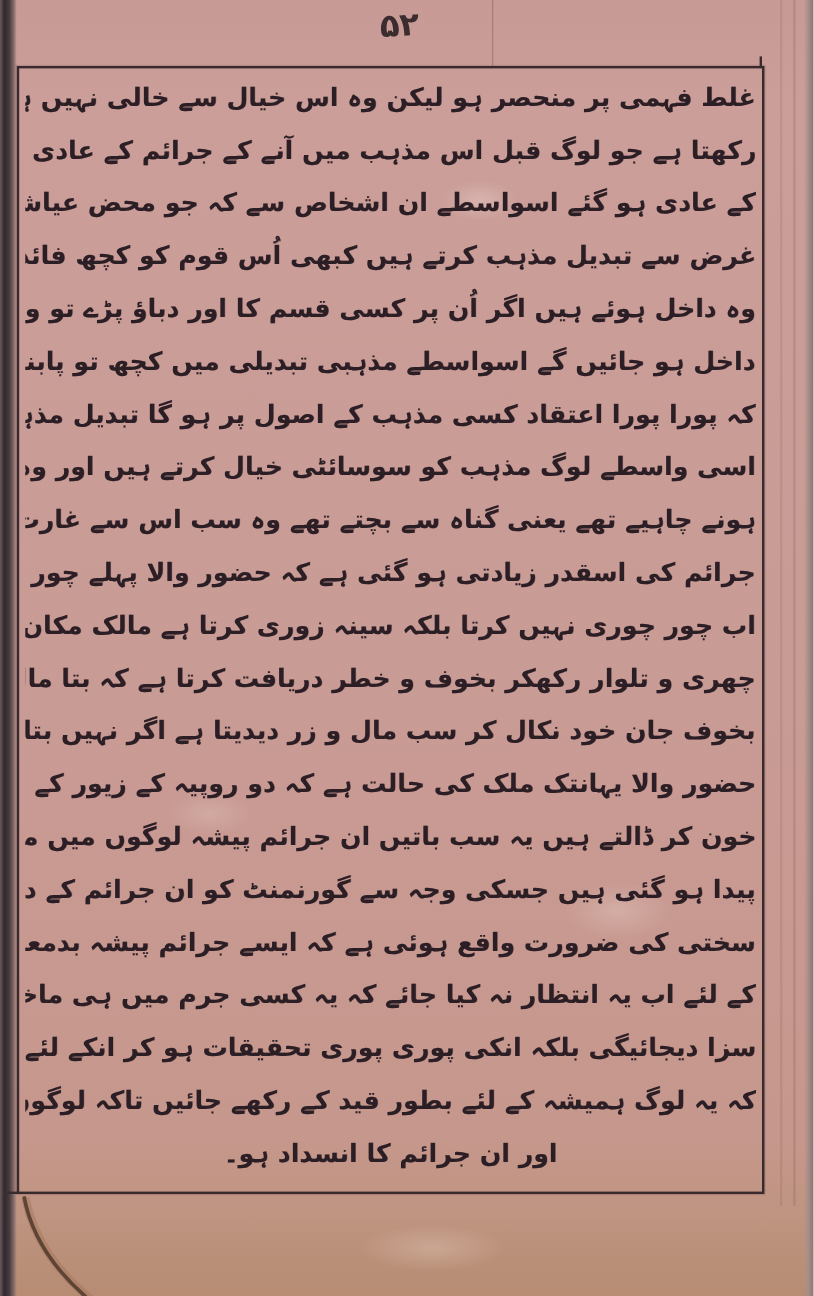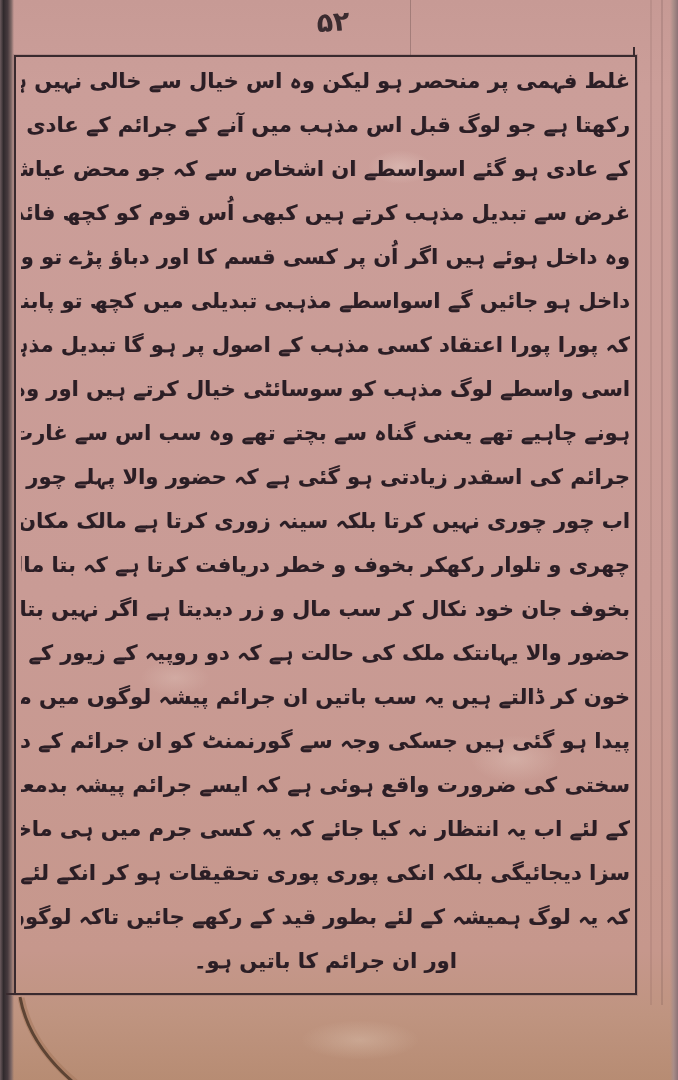--- a/index.html
+++ b/index.html
@@ -112,21 +112,21 @@
       <div class="tline">اب چور چوری نہیں کرتا بلکہ سینہ زوری کرتا ہے مالک مکان کو اُٹھا کر اُسکے گلے پر</div>
       <div class="tline">چھری و تلوار رکھکر بخوف و خطر دریافت کرتا ہے کہ بتا مال کہاں ہے وہ بیچارہ</div>
       <div class="tline">بخوف جان خود نکال کر سب مال و زر دیدیتا ہے اگر نہیں بتاتا تو جان سے مار ڈالتے ہیں</div>
       <div class="tline">حضور والا یہانتک ملک کی حالت ہے کہ دو روپیہ کے زیور کے واسطے بھی ایک بچہ کا</div>
       <div class="tline">خون کر ڈالتے ہیں یہ سب باتیں ان جرائم پیشہ لوگوں میں مذہبی مادہ نہ ہونے سے</div>
       <div class="tline">پیدا ہو گئی ہیں جسکی وجہ سے گورنمنٹ کو ان جرائم کے دبانے کی غرض سے ایسی</div>
       <div class="tline">سختی کی ضرورت واقع ہوئی ہے کہ ایسے جرائم پیشہ بدمعاش اور عادی اشخاص</div>
       <div class="tline">کے لئے اب یہ انتظار نہ کیا جائے کہ یہ کسی جرم میں ہی ماخوذ ہو کر آئیں گے تب ہی انکو</div>
       <div class="tline">سزا دیجائیگی بلکہ انکی پوری پوری تحقیقات ہو کر انکے لئے یہ سزا تجویز کی جائے</div>
       <div class="tline">کہ یہ لوگ ہمیشہ کے لئے بطور قید کے رکھے جائیں تاکہ لوگوں کو عبرت حاصل ہو</div>
-      <div class="tline last">اور ان جرائم کا باتیں ہو۔</div>
+      <div class="tline last">اور ان جرائم کا انسداد ہو۔</div>
     </div>
   </div>
 
   <div class="overshoot tr"></div>
   <div class="overshoot bl"></div>
 
   <svg class="curl" width="678" height="1080" viewBox="0 0 678 1080">
     <path d="M21,998 C28,1032 46,1058 76,1083" fill="none" stroke="#a5795c" stroke-width="7" opacity="0.55"></path>
     <path d="M20,997 C26,1030 44,1057 73,1082" fill="none" stroke="#5d4434" stroke-width="3"></path>
   </svg>

